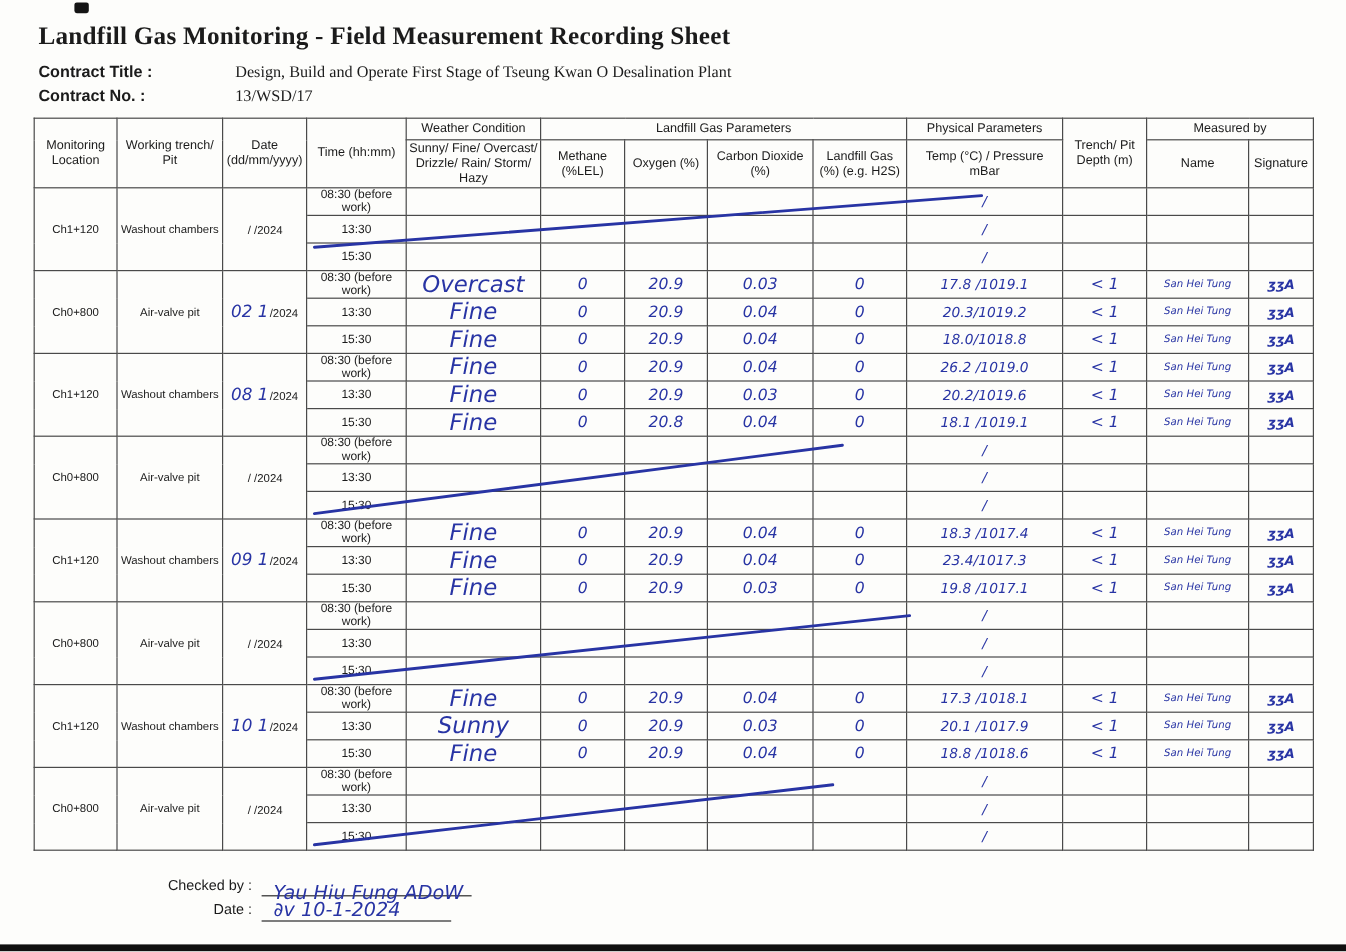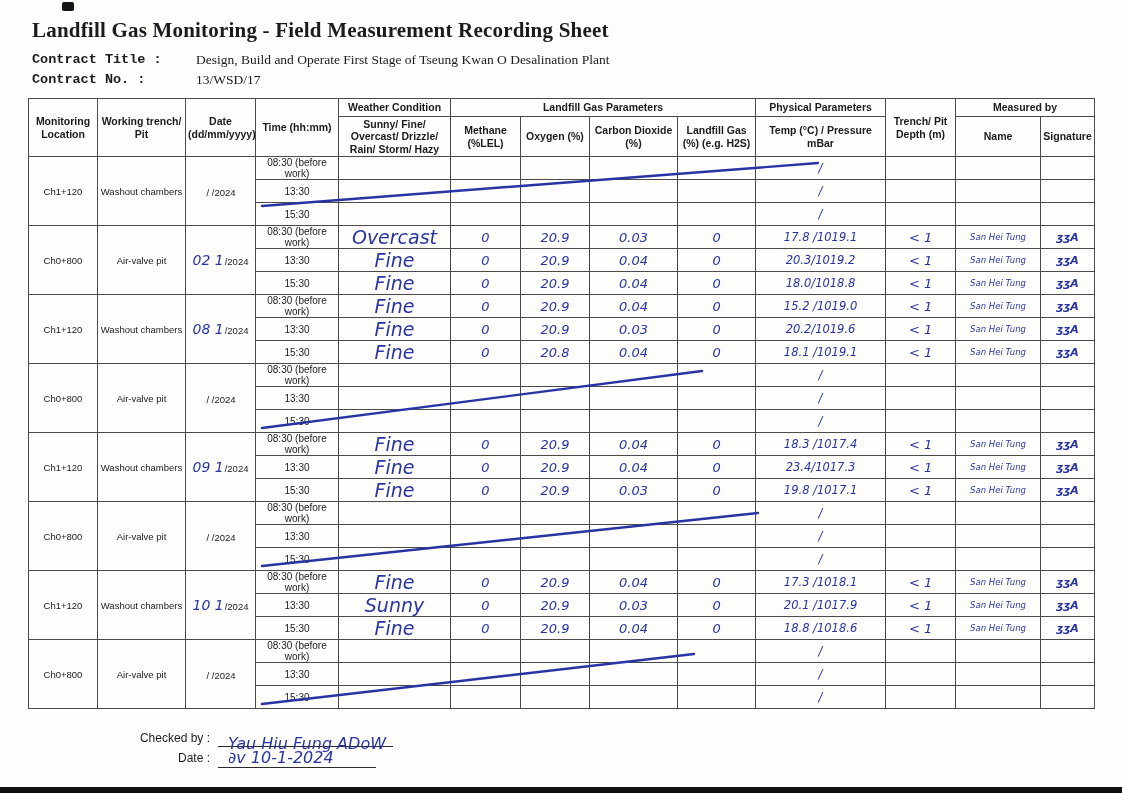--- a/index.html
+++ b/index.html
@@ -1,31 +1,31 @@
 <!DOCTYPE html>
 <html><head>
 <meta charset="utf-8">
 <style>
   html,body{margin:0;padding:0;background:#e8e8e6;}
   .sheet{position:relative;width:1122px;height:793px;background:#fdfdfb;overflow:hidden;
          font-family:"Liberation Sans",sans-serif;color:#1b1b1b;}
   
   .title{position:absolute;left:32px;top:18px;font-family:"Liberation Serif",serif;
          font-size:21px;font-weight:bold;letter-spacing:.2px;}
-  .c-label{position:absolute;left:32px;font-family:Liberation Mono, monospace;font-size:13.5px;font-weight:bold;text-align:right;}
+  .c-label{position:absolute;left:32px;font-family:Liberation Sans, sans-serif;font-size:13.5px;font-weight:bold;text-align:right;}
   .c-val{position:absolute;left:196px;font-family:"Liberation Serif",serif;font-size:13.5px;}
   
   .equip{position:absolute;left:705px;top:53px;border-collapse:collapse;table-layout:fixed;}
   .equip th,.equip td{border:1px solid #3c3c3c;height:19px;text-align:center;padding:0 4px;}
   .equip th{font-family:"Liberation Serif",serif;font-size:12px;font-weight:normal;}
   .equip td{font-size:11px;}
   
   .main{position:absolute;left:28px;top:98px;border-collapse:collapse;table-layout:fixed;width:1066px;}
   .main th,.main td{border:1px solid #4a4a4a;padding:0 2px;overflow:hidden;}
-  .main th{font-weight:bold;font-size:10.5px;line-height:1.15;margin-left:24px;}
+  .main th{font-weight:normal;font-size:10.5px;line-height:1.15;margin-left:24px;}
   .main thead tr:first-child{height:18px;}
   .main thead tr:last-child{height:40px;}
   .main tbody tr{height:23px;}
   .sub{font-size:9px;}
   .wsub{font-size:8.6px;}
   .pc{font-size:9.5px;text-align:center;color:#1b1b1b;}
   .time{font-size:10px;}
   .hc{font-family:"DejaVu Sans",sans-serif;font-style:italic;color:#2834a4;
       font-size:13px;text-align:center;white-space:nowrap;}
   .wx{font-size:19px;}
@@ -181,21 +181,21 @@
       <tr>
         <td class="pc" rowspan="3">Ch1+120</td>
         <td class="pc" rowspan="3">Washout chambers</td>
         <td class="pc date-cell" rowspan="3"><span class="dh">08 1</span><span>/2024</span></td>
         <td class="pc time">08:30 (before work)</td>
         <td class="hc wx">Fine</td>
         <td class="hc">0</td>
         <td class="hc">20.9</td>
         <td class="hc">0.04</td>
         <td class="hc">0</td>
-        <td class="hc tp">15.2 /1019.0</td>
+        <td class="hc tp">26.2 /1019.0</td>
         <td class="hc">&lt; 1</td>
         <td class="hc nm">San Hei Tung</td>
         <td class="hc sg">ʒʒA</td>
       </tr>
       <tr>
         <td class="pc time">13:30</td>
         <td class="hc wx">Fine</td>
         <td class="hc">0</td>
         <td class="hc">20.9</td>
         <td class="hc">0.03</td>

